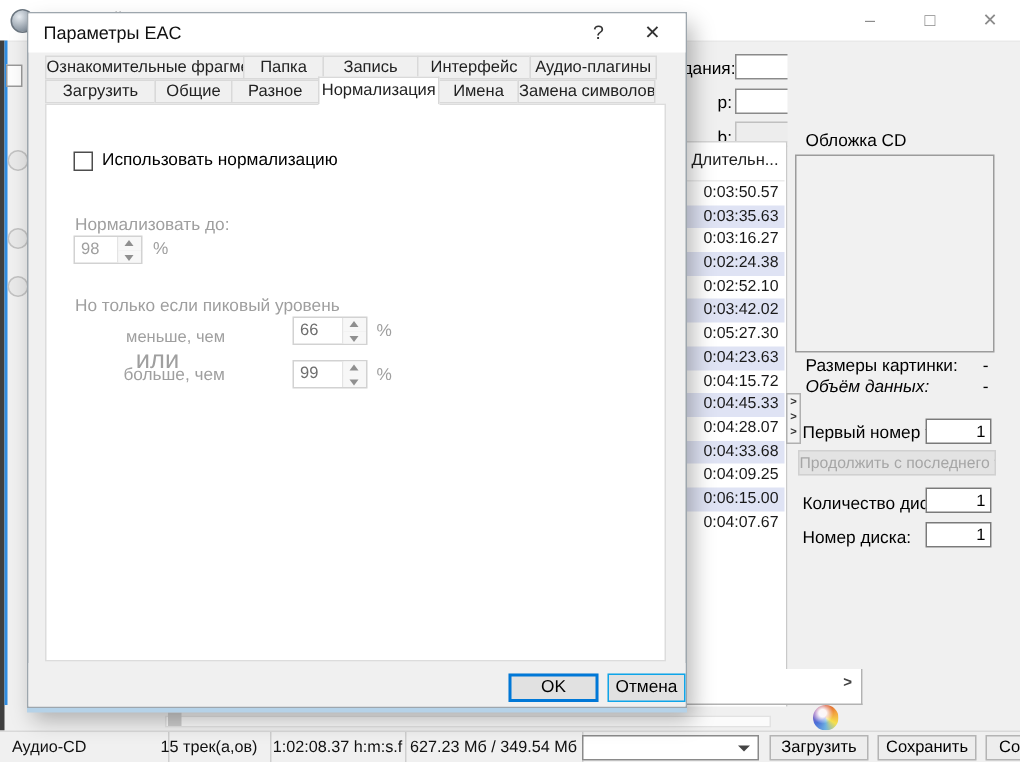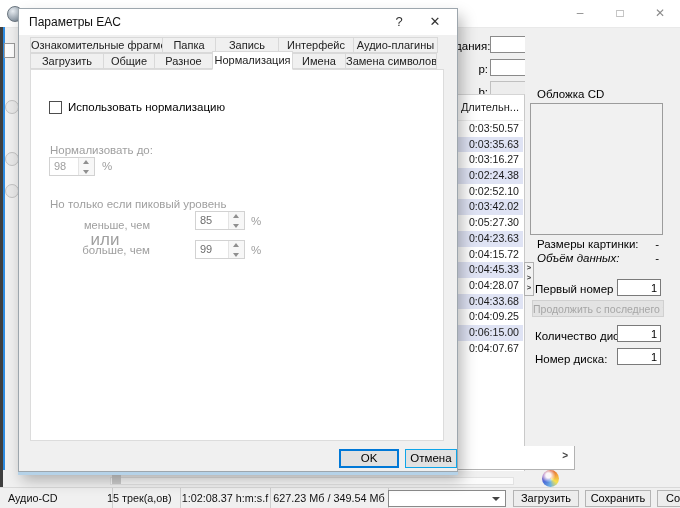--- a/index.html
+++ b/index.html
@@ -236,21 +236,21 @@
               <i></i>
             </span>
         </span>
       </div>
       <div class="abs gray" style="left:71px;top:90px;">%</div>
 
       <div class="abs gray" style="left:19px;top:128px;font-size:11.5px;">Но только если пиковый уровень</div>
 
       <div class="abs gray fright" style="left:19px;top:149px;width:100px;font-size:11px;">меньше, чем</div>
       <div class="spinner" style="left:164px;top:141px;width:50px;">
-        <span class="val gray2">85</span>
+        <span class="val gray2">66</span>
         <span class="spin-btns">
           <span class="spin-up">
               <i></i>
             </span>
           <span class="spin-dn">
               <i></i>
             </span>
         </span>
       </div>
       <div class="abs gray" style="left:220px;top:145px;">%</div>

